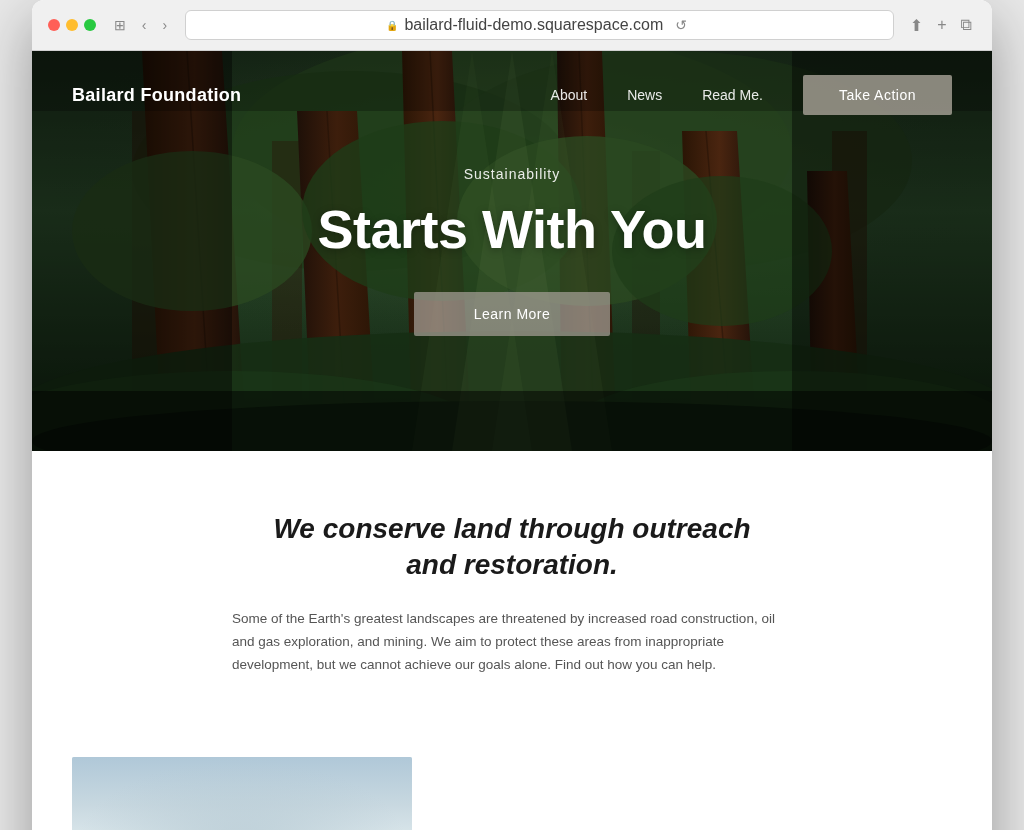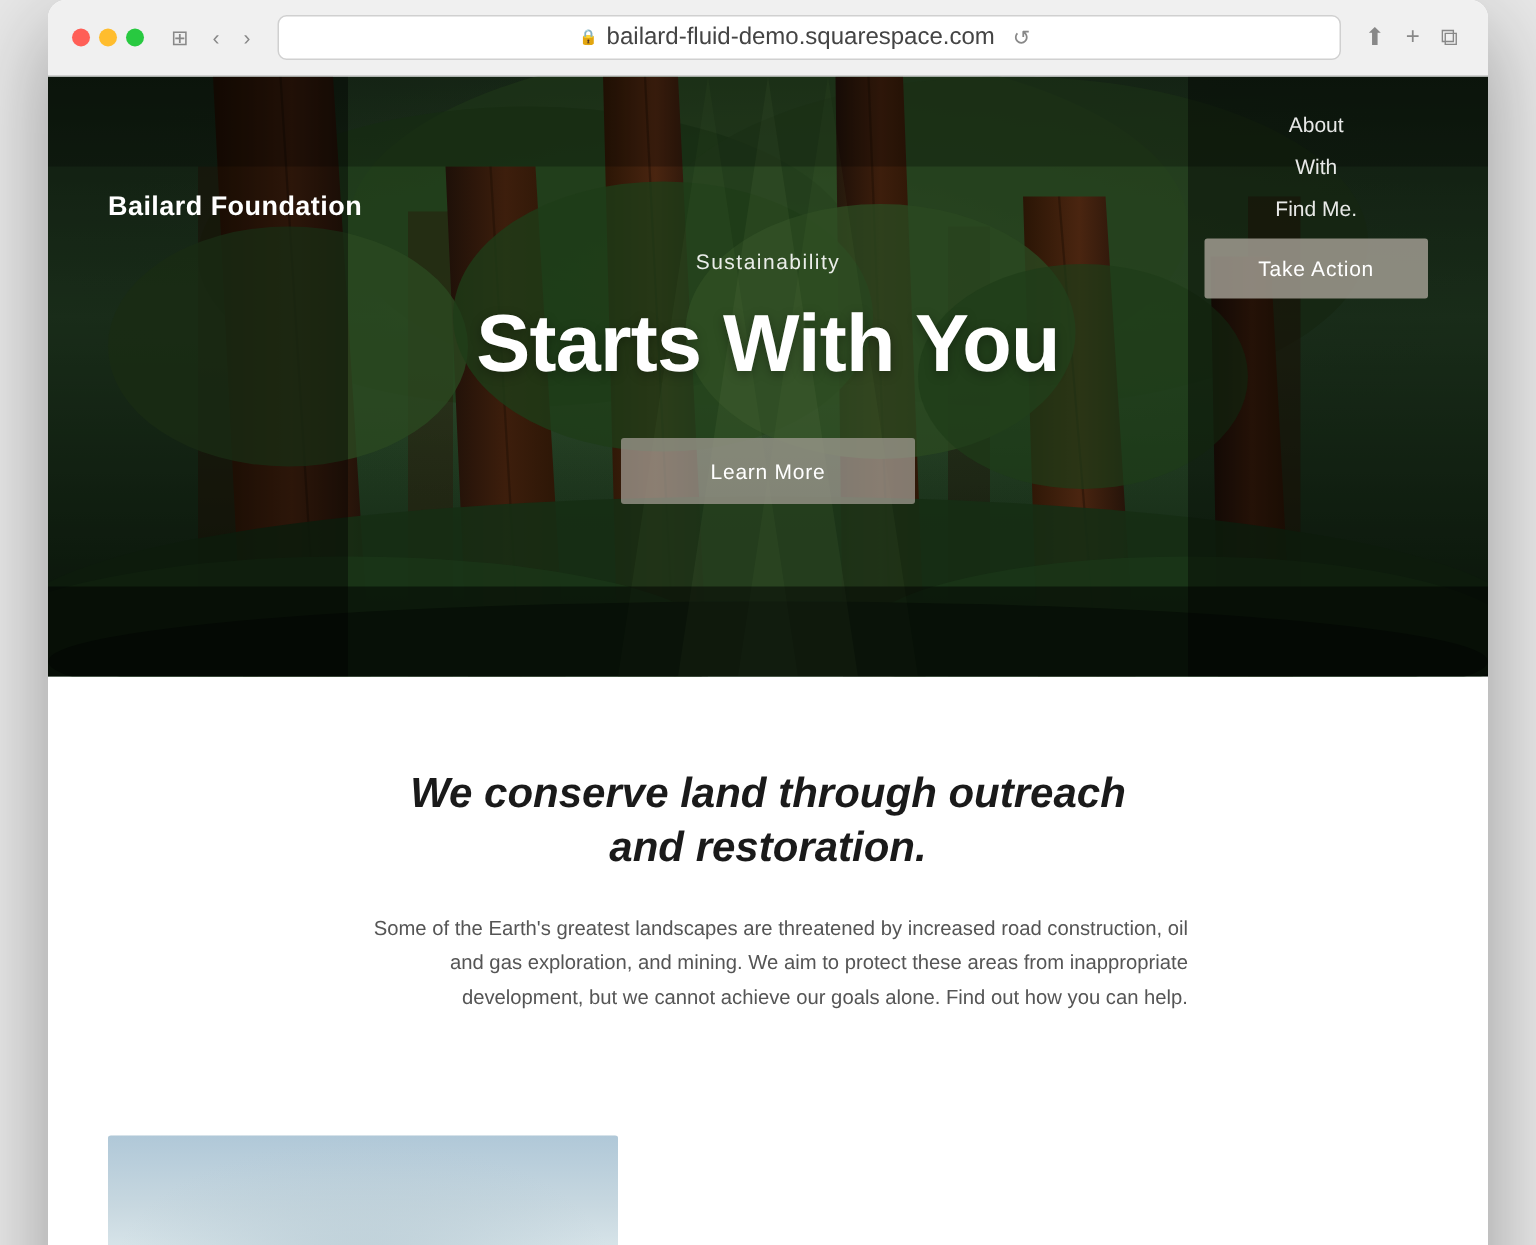--- a/index.html
+++ b/index.html
@@ -158,22 +158,21 @@
     .site-logo {
       color: #fff;
       font-size: 18px;
       font-weight: 700;
       letter-spacing: 0.3px;
     }
 
     .nav-links {
       display: flex;
       align-items: center;
-      gap: 12px;
-      flex-direction: column;
+      gap: 40px;
     }
 
     .nav-link {
       color: #fff;
       font-size: 14px;
       text-decoration: none;
       cursor: pointer;
       opacity: 0.9;
     }
 
@@ -238,21 +237,21 @@
       font-size: 28px;
       font-weight: 700;
       color: #1a1a1a;
       max-width: 480px;
       margin: 0 auto 24px;
       line-height: 1.3;
       font-style: italic;
     }
 
     .content-body {
-      text-align: right;
+      text-align: left;
       font-size: 13.5px;
       color: #555;
       max-width: 560px;
       margin: 0 auto 40px;
       line-height: 1.7;
     }
 
     
     .bottom-section {
       display: flex;
@@ -408,22 +407,22 @@
         <rect width="200" height="400" fill="rgba(0,0,0,0.4)"></rect>
         <rect x="760" width="200" height="400" fill="rgba(0,0,0,0.4)"></rect>
         <rect width="960" height="60" fill="rgba(0,0,0,0.25)"></rect>
         <rect y="340" width="960" height="60" fill="rgba(0,0,0,0.5)"></rect>
       </svg>
 
       <nav class="navbar">
         <span class="site-logo">Bailard Foundation</span>
         <div class="nav-links">
           <a class="nav-link">About</a>
-          <a class="nav-link">With</a>
-          <a class="nav-link">Find Me.</a>
+          <a class="nav-link">News</a>
+          <a class="nav-link">Read Me.</a>
           <button class="nav-cta">Take Action</button>
         </div>
       </nav>
 
       <div class="hero-content">
         <p class="hero-subtitle">Sustainability</p>
         <h1 class="hero-title">Starts With You</h1>
         <button class="hero-btn">Learn More</button>
       </div>
     </div>

